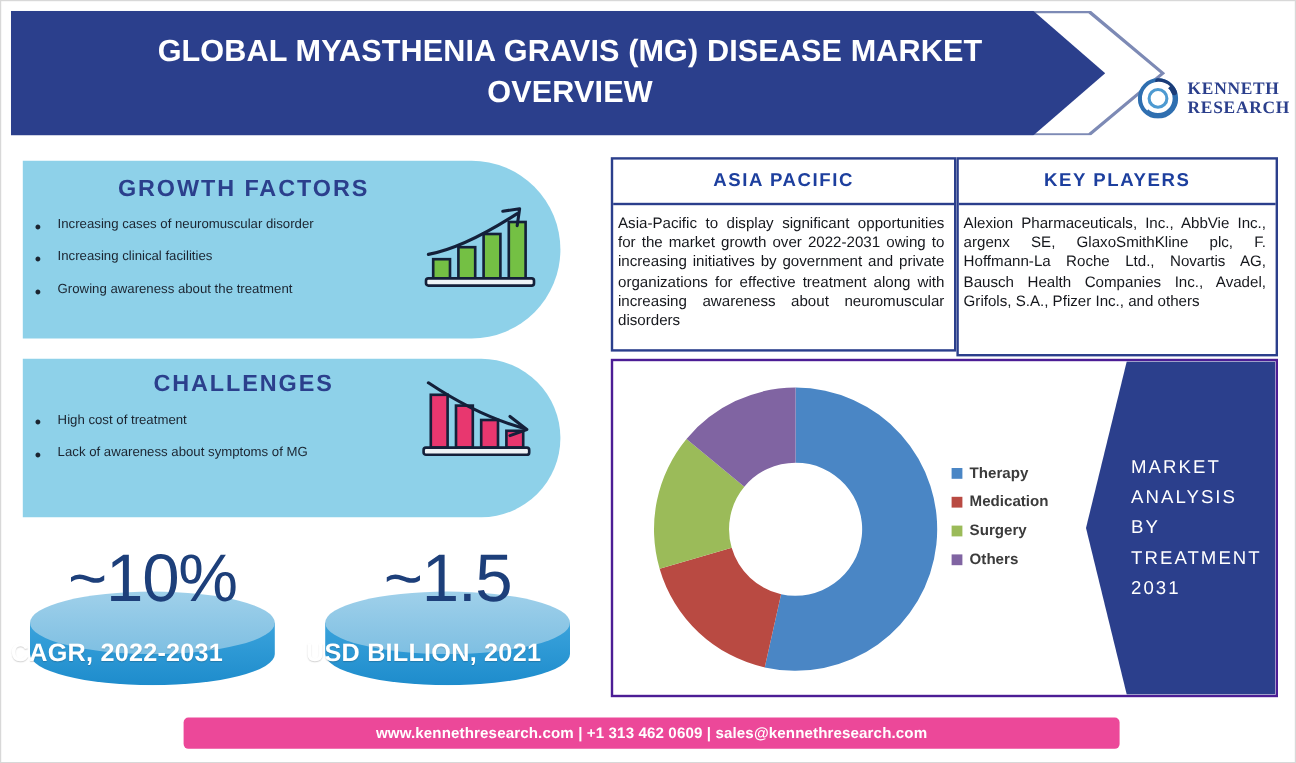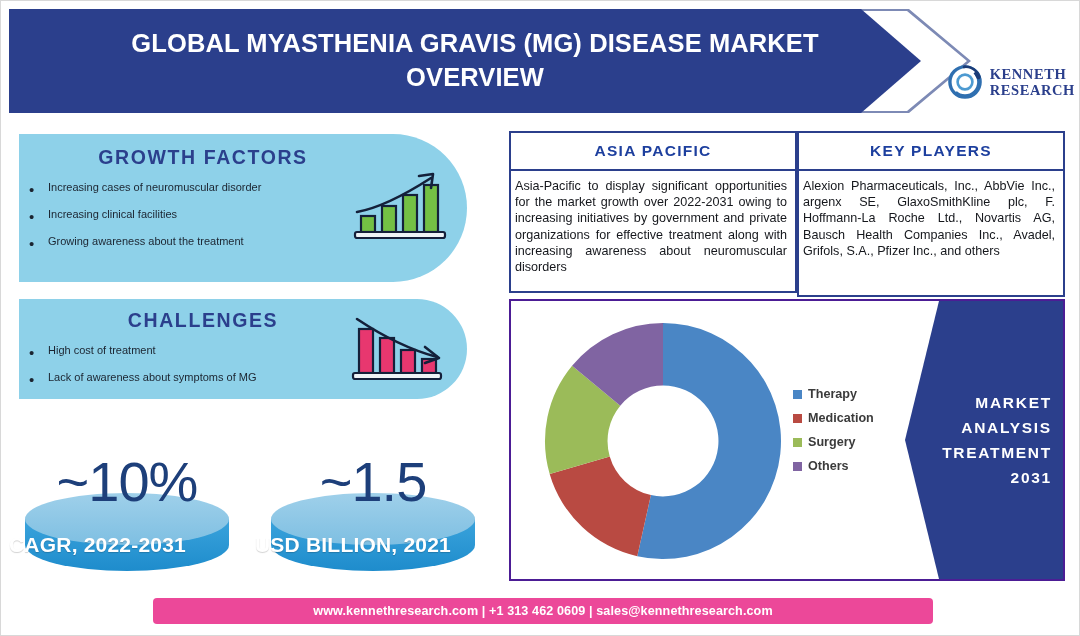--- a/index.html
+++ b/index.html
@@ -88,21 +88,21 @@
     content: "\2022";
     position: absolute; left: 10px; top: -1px;
     font-size: 15px; color: #1b2430;
   }
   .just { text-align: justify; text-align-last: left; padding-right: 6px; }
 
   #pill-growth { left: 18px; top: 133px; width: 448px; height: 148px; padding: 12px 0 0 0; }
   #pill-growth .bullets { width: 350px; margin-left: 0; }
   #pill-growth .pill-title { padding-right: 80px; }
 
-  #pill-challenges { left: 18px; top: 298px; width: 448px; height: 100px; padding: 10px 0 0 0; }
+  #pill-challenges { left: 18px; top: 298px; width: 448px; height: 132px; padding: 10px 0 0 0; }
   #pill-challenges .bullets { width: 370px; }
   #pill-challenges .pill-title { padding-right: 80px; }
 
   .icon-box { position: absolute; }
   #icon-growth { right: 18px; top: 36px; width: 96px; height: 72px; }
   #icon-decline { right: 24px; top: 18px; width: 92px; height: 66px; }
 
   
   .stat { position: absolute; width: 236px; height: 118px; }
   #stat-cagr { left: 8px; top: 452px; }
@@ -158,22 +158,22 @@
   .legend-label { font-size: 12.6px; font-weight: bold; color: #3b3b3b; }
 
   .analysis-panel {
     position: absolute; right: 0; top: 0;
     width: 158px; height: 278px;
     background: #2b3f8c;
     clip-path: polygon(34px 0, 158px 0, 158px 278px, 34px 278px, 0 139px);
     display: flex; align-items: center; justify-content: center;
   }
   .analysis-text {
-    color: #ffffff; font-size: 15.5px; font-weight: bold;
-    letter-spacing: 1.7px; text-align: right; line-height: 1.62;
+    color: #ffffff; font-size: 15.5px; font-weight: normal;
+    letter-spacing: 1.7px; text-align: left; line-height: 1.62;
     padding-left: 26px;
   }
 
   
   #footer {
     position: absolute; left: 152px; top: 597px;
     width: 780px; height: 26px;
     background: #ec4899; border-radius: 4px;
     display: flex; align-items: center; justify-content: center;
   }
@@ -313,20 +313,21 @@
         </div>
         <div class="legend-row">
           <span class="legend-swatch" style="background: rgb(128, 100, 162);"></span>
           <span class="legend-label">Others</span>
         </div>
       </div>
     <div class="analysis-panel">
       <div class="analysis-text">
           <div>MARKET</div>
           <div>ANALYSIS</div>
+          <div>BY</div>
           <div>TREATMENT</div>
           <div>2031</div>
         </div>
     </div>
   </div>
 
   <div id="footer">
     <span>www.kennethresearch.com | +1 313 462 0609 | sales@kennethresearch.com</span>
   </div>
 

